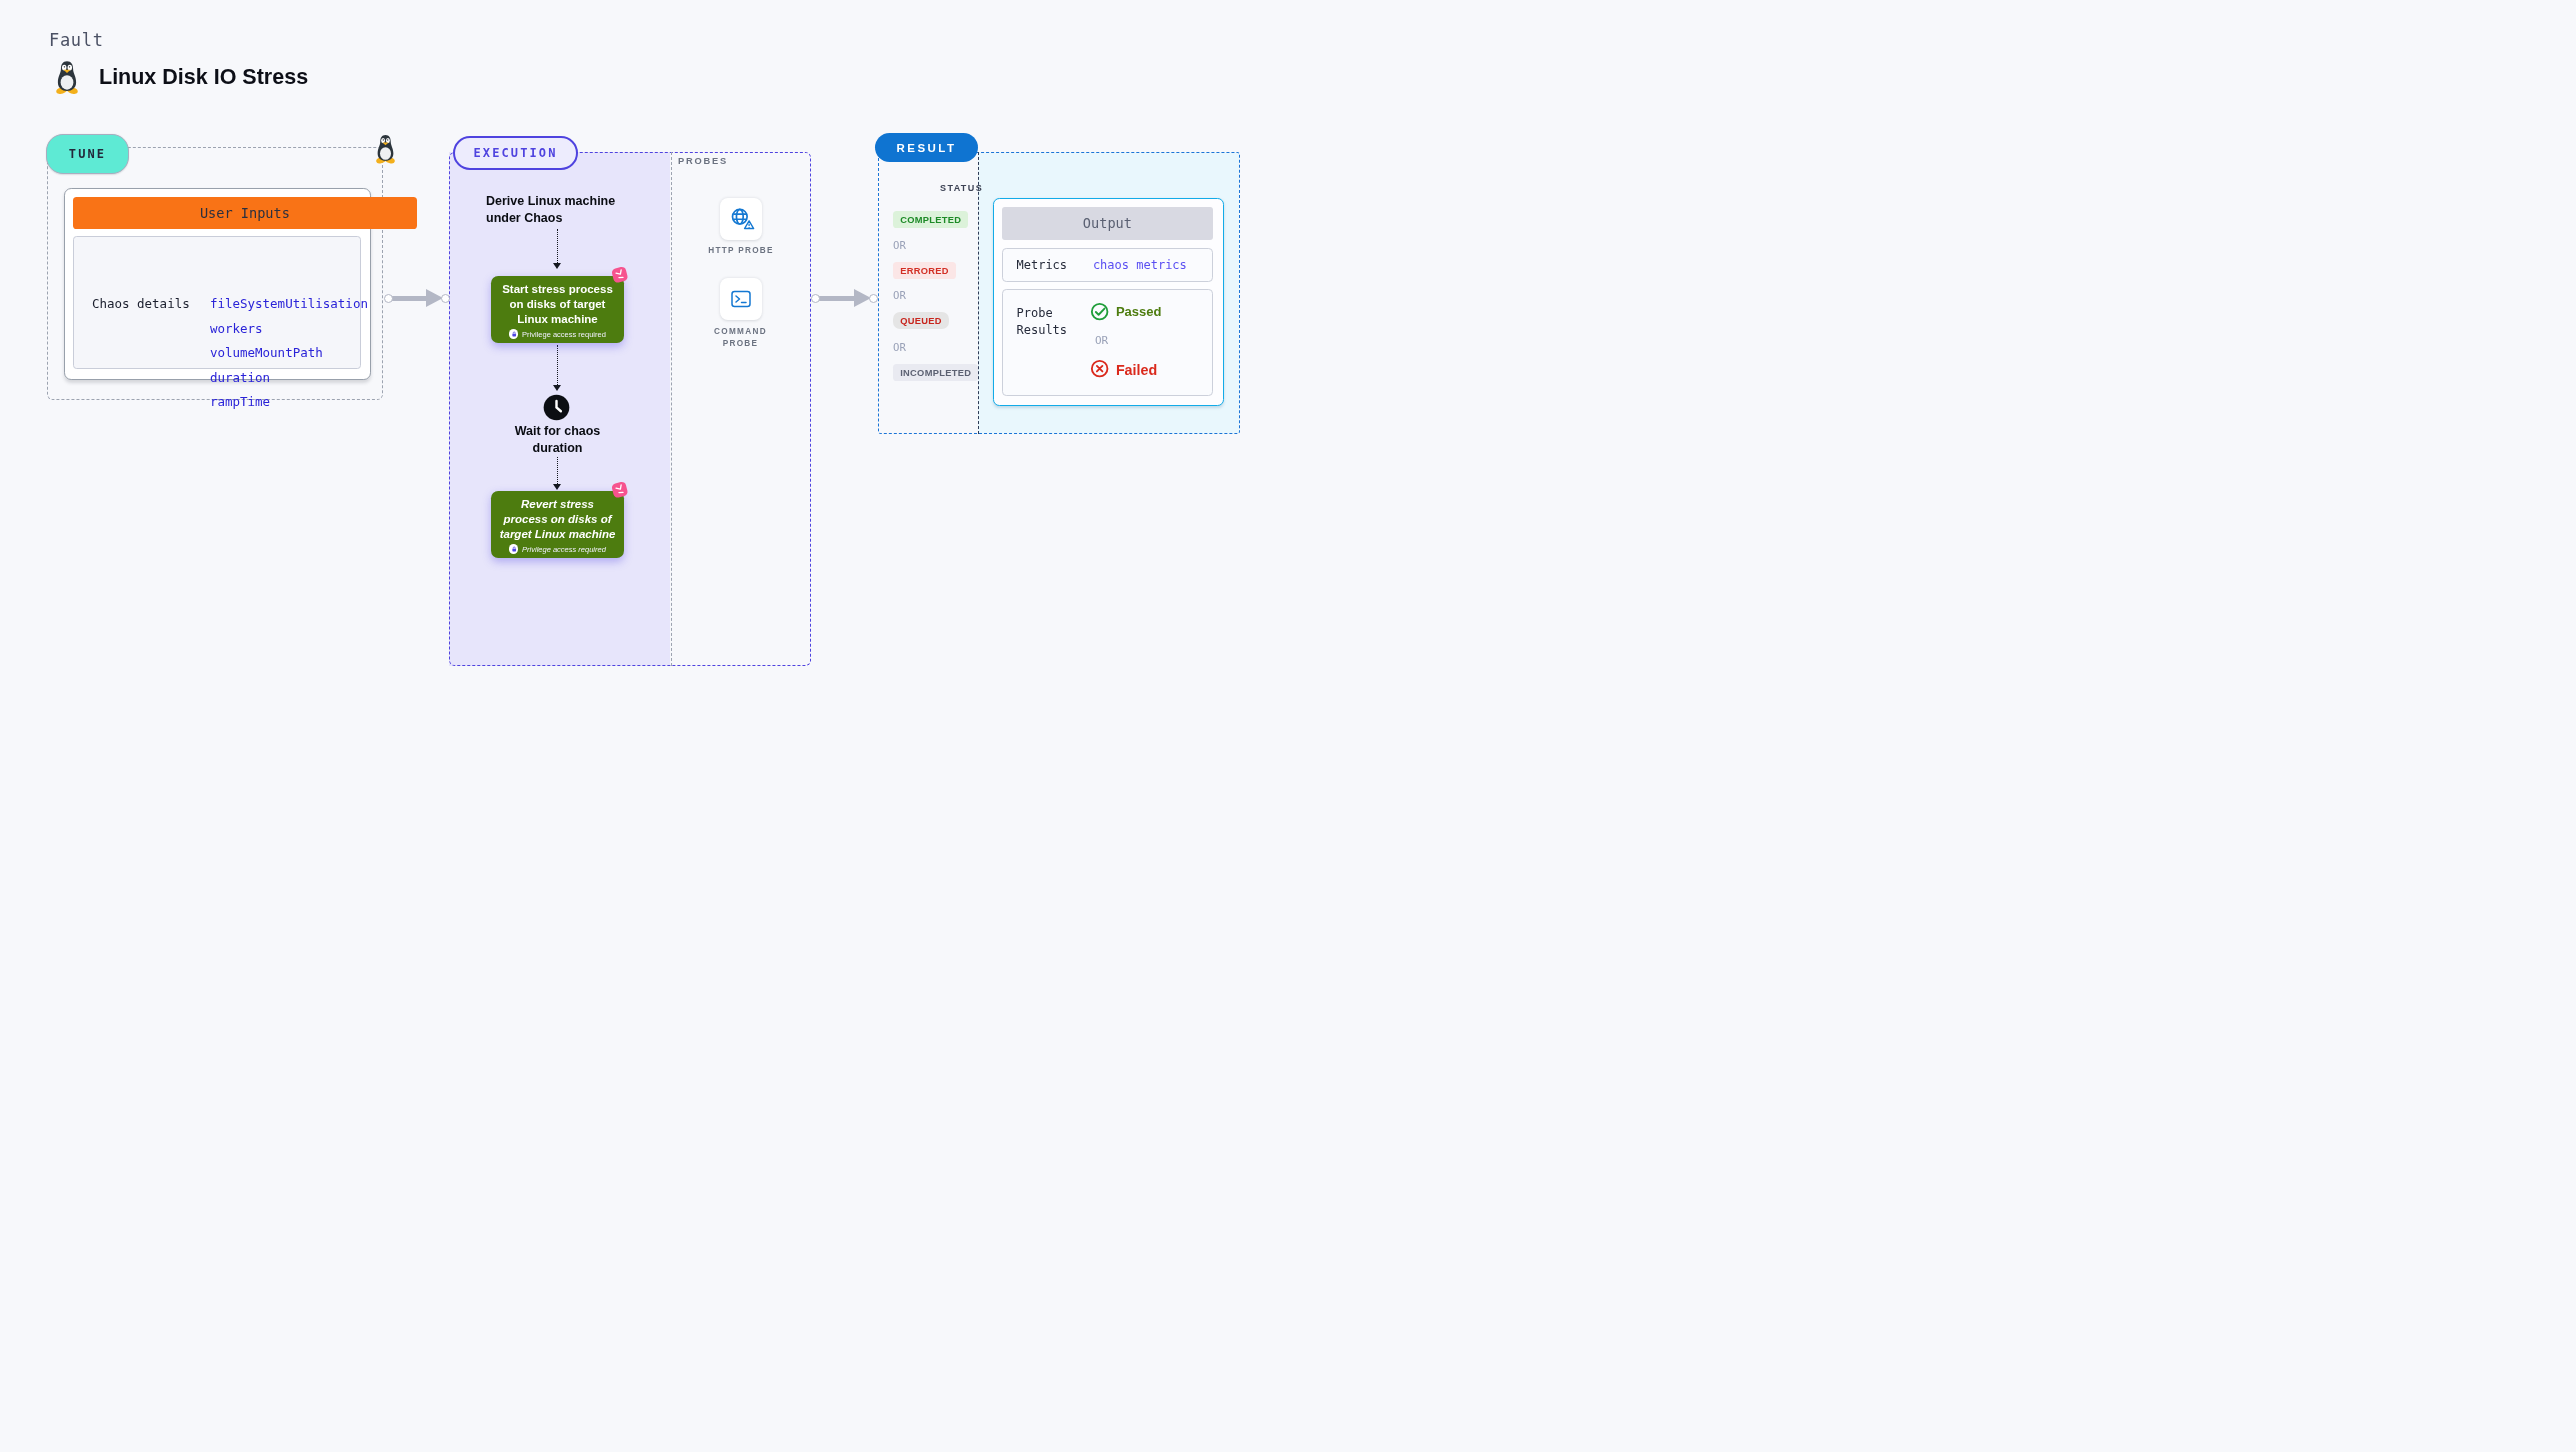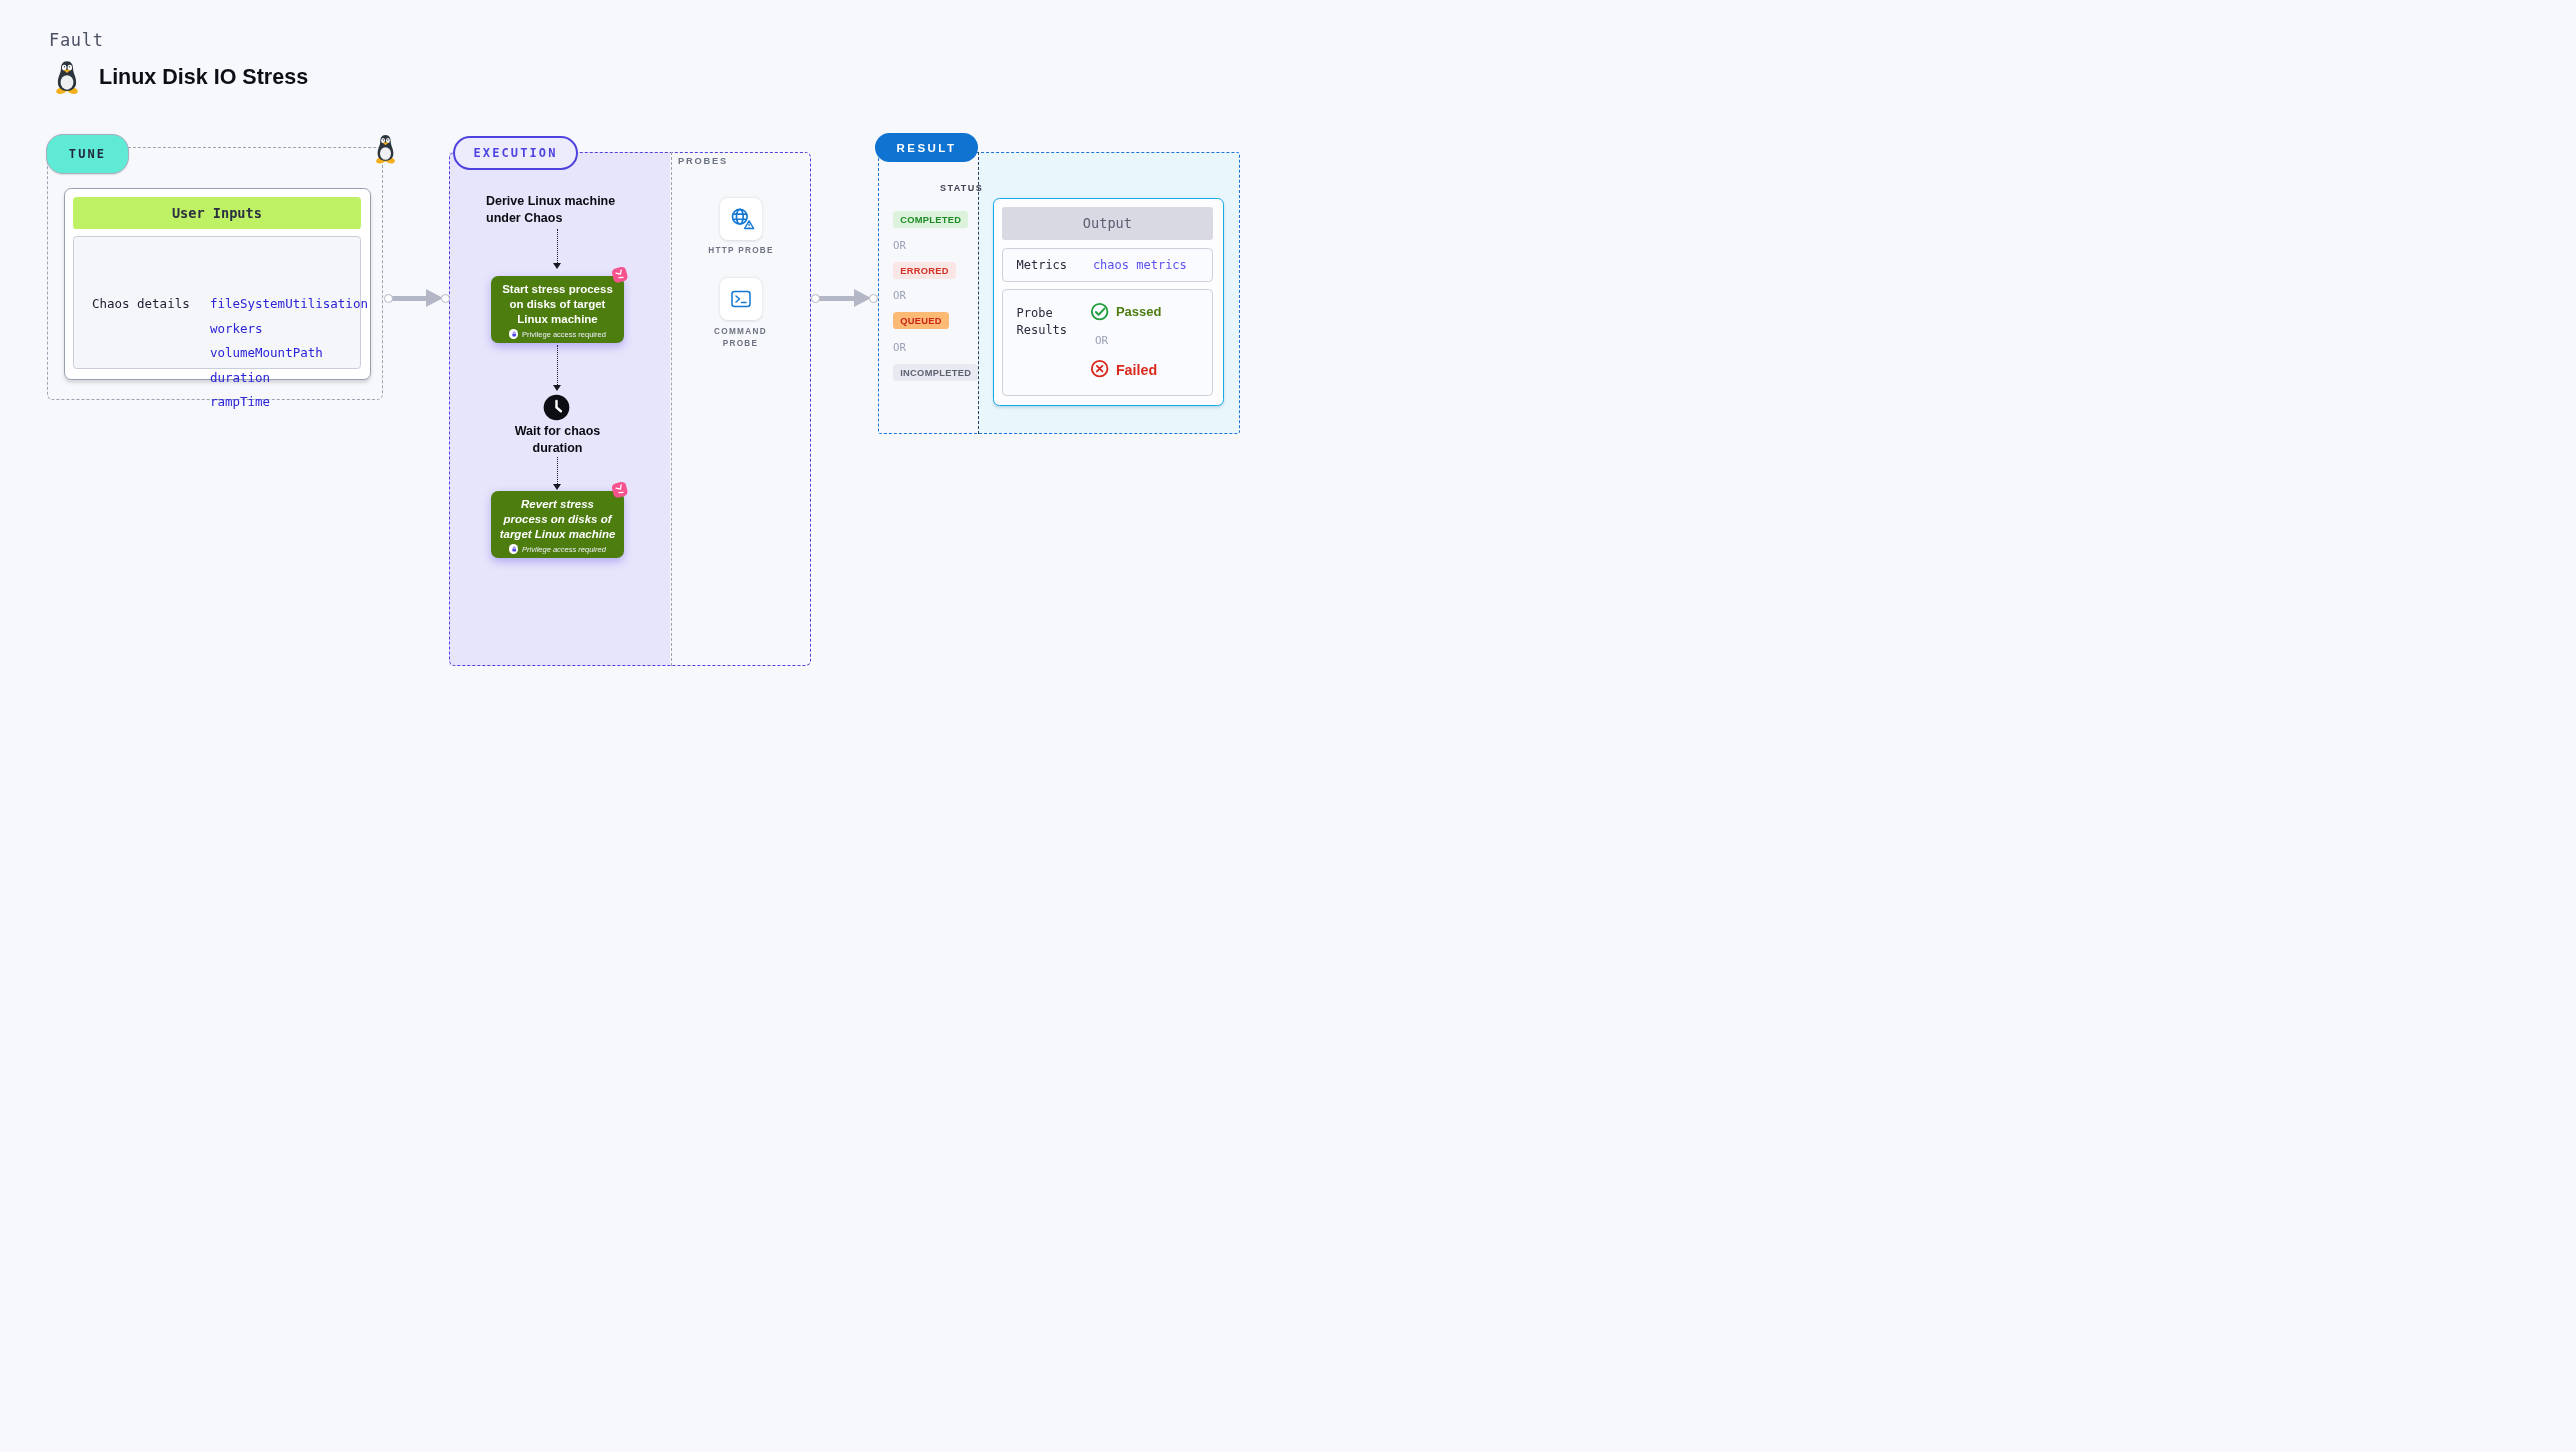--- a/index.html
+++ b/index.html
@@ -23,23 +23,23 @@
                font-size:12px; letter-spacing:2.1px; color:#4f43df; }
   .pill-result { left:875px; top:133px; width:103px; height:29px; background:#0f74d1; border-radius:15px;
                font-size:11.5px; letter-spacing:2.5px; color:#ffffff; }
 
   
   .tune-box { position:absolute; left:47px; top:147px; width:336px; height:253px;
               border:1.4px dashed #9ca3b0; border-radius:5.7px; }
   .tune-penguin { position:absolute; left:375px; top:133px; width:21px; height:31.5px; z-index:5; }
   .ui-card { position:absolute; left:64px; top:188px; width:307px; height:192px; background:#ffffff;
              border:1.8px solid #98a0ab; border-radius:7.2px; box-shadow:0 2.1px 3.6px rgba(20,25,40,.15); }
-  .ui-card-header { position:absolute; left:7.9px; top:7.9px; width:288px; height:32px; background:#bef264;
+  .ui-card-header { position:absolute; left:7.9px; top:7.9px; width:344px; height:32px; background:#f97316;
              border-radius:3.6px; display:flex; align-items:center; justify-content:center;
-             font-size:13.6px; font-weight:700; color:#2b3040; }
+             font-size:13.6px; font-weight:400; color:#2b3040; }
   .ui-card-body { position:absolute; left:7.9px; top:47px; width:288px; height:133px; background:#f5f6fa;
              border:0.9px solid #c9cdd9; border-radius:3.6px; }
   .chaos-details { position:absolute; left:18px; top:59px; font-size:12.5px; color:#1b1f2e; }
   .ui-val { position:absolute; left:136px; font-size:12.5px; color:#2a23d8; }
   .ui-val.v0 { top:59px; } .ui-val.v1 { top:84px; } .ui-val.v2 { top:108px; }
   .ui-val.v3 { top:133px; } .ui-val.v4 { top:157px; }
 
   
   .harrow { position:absolute; top:288px; height:20px; z-index:4; }
   .harrow .bar { position:absolute; left:7.2px; top:7.9px; height:5px; background:#b3b7c5; }
@@ -97,21 +97,21 @@
   .result-box { position:absolute; left:878px; top:152px; width:362px; height:282px;
               border:1.8px dashed #1b74d6; border-radius:2.9px; }
   .result-divider { position:absolute; left:978px; top:152px; width:0; height:282px;
               border-left:1.1px dashed #2e3b56; }
   .status-heading { position:absolute; left:893px; top:183px; font-size:9px; font-weight:bold;
               letter-spacing:1.4px; color:#3d4254;margin-left:47px; }
   .sbadge { position:absolute; left:893px; height:17px; display:inline-flex; align-items:center;
               padding:0 7.2px; border-radius:3.6px; font-size:9.3px; font-weight:bold; letter-spacing:0.3px; }
   .b-completed { top:211px; background:#dcf2da; color:#1d8a27; }
   .b-errored   { top:262px; background:#fbe6e6; color:#d22f25; }
-  .b-queued    { top:312px; background:#fdba74; color:#c8251d; }
+  .b-queued    { top:312px; background:#e5e5e5; color:#c8251d;border-radius:7px; }
   .b-incompleted { top:364px; background:#e9eaf1; color:#5c6172; }
   .or-status { position:absolute; left:893px; font-size:10.7px; color:#9aa2b8; }
   .or1 { top:239px; } .or2 { top:289px; } .or3 { top:341px; }
 
   
   .output-card { position:absolute; left:993px; top:198px; width:231px; height:208px; background:#fdfdff;
               border:1.8px solid #12abe8; border-radius:6.4px; box-shadow:0 1.4px 2.9px rgba(18,90,140,.18); }
   .output-header { position:absolute; left:7.9px; top:7.9px; width:211px; height:33px; background:#d8d9e2;
               border-radius:2.9px; display:flex; align-items:center; justify-content:center;
               font-size:13.6px; font-weight:500; color:#5a6072; }

